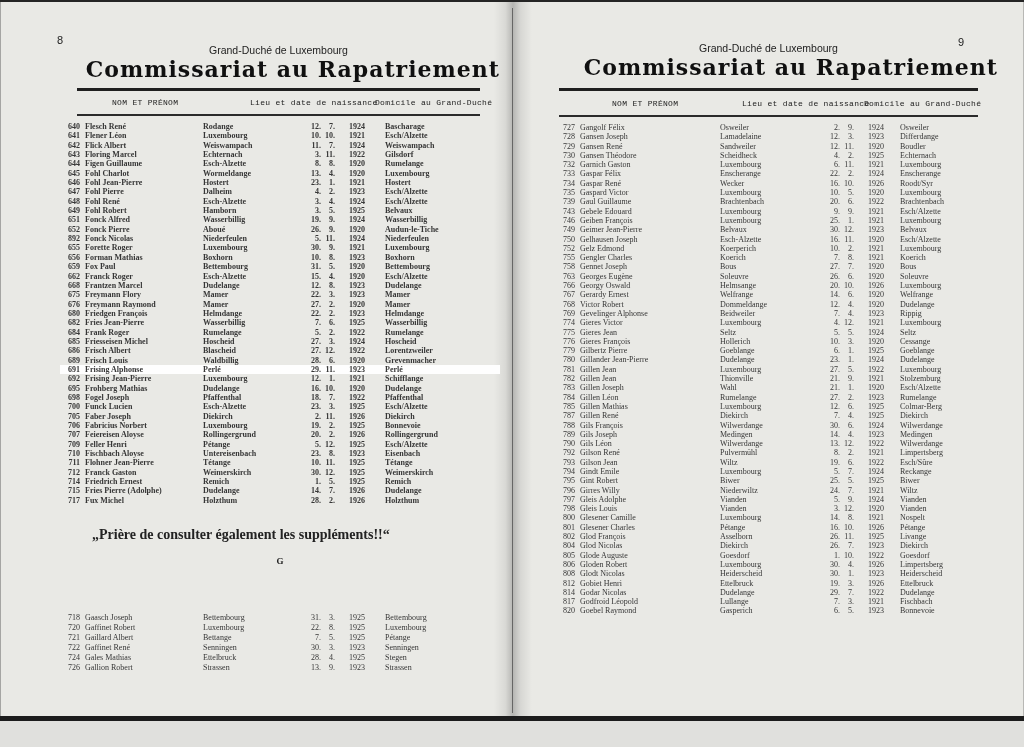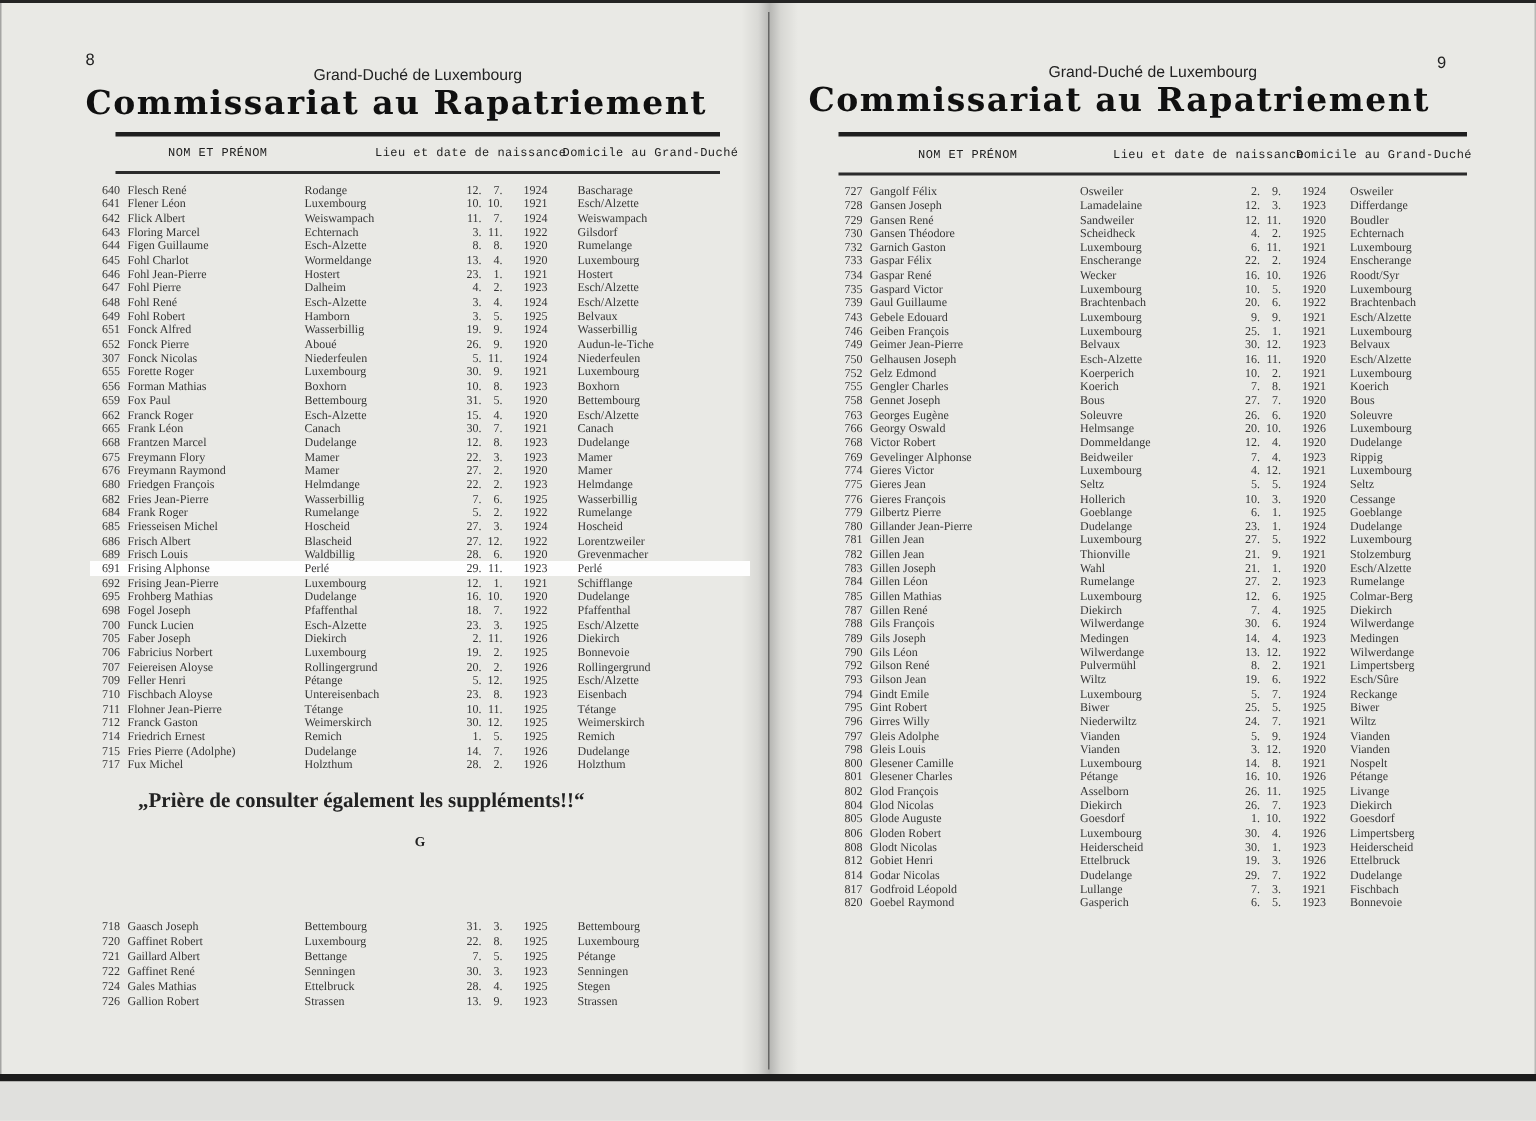--- a/index.html
+++ b/index.html
@@ -14,28 +14,28 @@
   .left-edge{position:absolute;left:0;top:0;width:1px;height:720px;background:rgba(40,40,40,.35);}
   .right-edge{position:absolute;right:0;top:0;width:1px;height:720px;background:rgba(40,40,40,.25);}
   .gutter{position:absolute;left:494px;top:2px;width:38px;height:716px;
     background:linear-gradient(90deg,rgba(0,0,0,0) 0%,rgba(0,0,0,.07) 30%,rgba(0,0,0,.22) 50%,rgba(0,0,0,.08) 70%,rgba(0,0,0,0) 100%);}
   .gutter-line{position:absolute;left:512px;top:8px;width:1px;height:705px;background:rgba(35,35,35,.55);}
   .bottom-line{position:absolute;left:0;top:716px;width:1024px;height:5px;background:#1c1c1c;}
   .bottom-strip{position:absolute;left:0;top:721px;width:1024px;height:26px;background:#e0e0dd;}
 
   .pagenum{position:absolute;font-family:"Liberation Sans",sans-serif;font-size:11px;color:#222;}
   .region{position:absolute;text-align:center;font-family:"Liberation Sans",sans-serif;font-size:10.5px;color:#222;}
-  .title{position:absolute;text-align:left;font-family:"DejaVu Serif",serif;font-weight:bold;
+  .title{position:absolute;text-align:right;font-family:"DejaVu Serif",serif;font-weight:bold;
          font-size:22px;letter-spacing:1px;color:#101010;}
   .rule-thick{position:absolute;height:3px;background:#1f1f1f;}
   .rule-thin{position:absolute;height:2px;background:#2b2b2b;}
   .colhead{position:absolute;font-family:Liberation Mono, monospace;font-size:8px;letter-spacing:.3px;color:#222;}
 
   .tbl{position:absolute;white-space:nowrap;font-size:8px;color:#363636;}
-  .tbl-left-f{left:60px;top:122px;width:440px;line-height:9.35px;}
+  .tbl-left-f{left:60px;top:122px;width:440px;line-height:9.35px;font-weight:bold;}
   .tbl-left-g{left:60px;top:572px;width:440px;line-height:9.9px;margin-top:41px;}
   .tbl-right{left:553px;top:123px;width:445px;line-height:9.3px;}
   .row{white-space:nowrap;}
   .row.hl{background:rgba(255,255,255,.95);}
   .c{display:inline-block;vertical-align:top;}
   .num{width:20px;text-align:right;}
   .name{width:118px;margin-left:5px;}
   .place{width:100px;}
   .dd{width:18px;text-align:right;}
   .dm{width:14px;text-align:right;}
@@ -75,26 +75,25 @@
       <div class="row"><span class="c num">642</span><span class="c name">Flick Albert</span><span class="c place">Weiswampach</span><span class="c dd">11.</span><span class="c dm">7.</span><span class="c dy">1924</span><span class="c dom">Weiswampach</span></div>
       <div class="row"><span class="c num">643</span><span class="c name">Floring Marcel</span><span class="c place">Echternach</span><span class="c dd">3.</span><span class="c dm">11.</span><span class="c dy">1922</span><span class="c dom">Gilsdorf</span></div>
       <div class="row"><span class="c num">644</span><span class="c name">Figen Guillaume</span><span class="c place">Esch-Alzette</span><span class="c dd">8.</span><span class="c dm">8.</span><span class="c dy">1920</span><span class="c dom">Rumelange</span></div>
       <div class="row"><span class="c num">645</span><span class="c name">Fohl Charlot</span><span class="c place">Wormeldange</span><span class="c dd">13.</span><span class="c dm">4.</span><span class="c dy">1920</span><span class="c dom">Luxembourg</span></div>
       <div class="row"><span class="c num">646</span><span class="c name">Fohl Jean-Pierre</span><span class="c place">Hostert</span><span class="c dd">23.</span><span class="c dm">1.</span><span class="c dy">1921</span><span class="c dom">Hostert</span></div>
       <div class="row"><span class="c num">647</span><span class="c name">Fohl Pierre</span><span class="c place">Dalheim</span><span class="c dd">4.</span><span class="c dm">2.</span><span class="c dy">1923</span><span class="c dom">Esch/Alzette</span></div>
       <div class="row"><span class="c num">648</span><span class="c name">Fohl René</span><span class="c place">Esch-Alzette</span><span class="c dd">3.</span><span class="c dm">4.</span><span class="c dy">1924</span><span class="c dom">Esch/Alzette</span></div>
       <div class="row"><span class="c num">649</span><span class="c name">Fohl Robert</span><span class="c place">Hamborn</span><span class="c dd">3.</span><span class="c dm">5.</span><span class="c dy">1925</span><span class="c dom">Belvaux</span></div>
       <div class="row"><span class="c num">651</span><span class="c name">Fonck Alfred</span><span class="c place">Wasserbillig</span><span class="c dd">19.</span><span class="c dm">9.</span><span class="c dy">1924</span><span class="c dom">Wasserbillig</span></div>
       <div class="row"><span class="c num">652</span><span class="c name">Fonck Pierre</span><span class="c place">Aboué</span><span class="c dd">26.</span><span class="c dm">9.</span><span class="c dy">1920</span><span class="c dom">Audun-le-Tiche</span></div>
-      <div class="row"><span class="c num">307</span><span class="c name">Fonck Nicolas</span><span class="c place">Niederfeulen</span><span class="c dd">5.</span><span class="c dm">11.</span><span class="c dy">1924</span><span class="c dom">Niederfeulen</span></div>
+      <div class="row"><span class="c num">892</span><span class="c name">Fonck Nicolas</span><span class="c place">Niederfeulen</span><span class="c dd">5.</span><span class="c dm">11.</span><span class="c dy">1924</span><span class="c dom">Niederfeulen</span></div>
       <div class="row"><span class="c num">655</span><span class="c name">Forette Roger</span><span class="c place">Luxembourg</span><span class="c dd">30.</span><span class="c dm">9.</span><span class="c dy">1921</span><span class="c dom">Luxembourg</span></div>
       <div class="row"><span class="c num">656</span><span class="c name">Forman Mathias</span><span class="c place">Boxhorn</span><span class="c dd">10.</span><span class="c dm">8.</span><span class="c dy">1923</span><span class="c dom">Boxhorn</span></div>
       <div class="row"><span class="c num">659</span><span class="c name">Fox Paul</span><span class="c place">Bettembourg</span><span class="c dd">31.</span><span class="c dm">5.</span><span class="c dy">1920</span><span class="c dom">Bettembourg</span></div>
       <div class="row"><span class="c num">662</span><span class="c name">Franck Roger</span><span class="c place">Esch-Alzette</span><span class="c dd">15.</span><span class="c dm">4.</span><span class="c dy">1920</span><span class="c dom">Esch/Alzette</span></div>
-      <div class="row"><span class="c num">665</span><span class="c name">Frank Léon</span><span class="c place">Canach</span><span class="c dd">30.</span><span class="c dm">7.</span><span class="c dy">1921</span><span class="c dom">Canach</span></div>
       <div class="row"><span class="c num">668</span><span class="c name">Frantzen Marcel</span><span class="c place">Dudelange</span><span class="c dd">12.</span><span class="c dm">8.</span><span class="c dy">1923</span><span class="c dom">Dudelange</span></div>
       <div class="row"><span class="c num">675</span><span class="c name">Freymann Flory</span><span class="c place">Mamer</span><span class="c dd">22.</span><span class="c dm">3.</span><span class="c dy">1923</span><span class="c dom">Mamer</span></div>
       <div class="row"><span class="c num">676</span><span class="c name">Freymann Raymond</span><span class="c place">Mamer</span><span class="c dd">27.</span><span class="c dm">2.</span><span class="c dy">1920</span><span class="c dom">Mamer</span></div>
       <div class="row"><span class="c num">680</span><span class="c name">Friedgen François</span><span class="c place">Helmdange</span><span class="c dd">22.</span><span class="c dm">2.</span><span class="c dy">1923</span><span class="c dom">Helmdange</span></div>
       <div class="row"><span class="c num">682</span><span class="c name">Fries Jean-Pierre</span><span class="c place">Wasserbillig</span><span class="c dd">7.</span><span class="c dm">6.</span><span class="c dy">1925</span><span class="c dom">Wasserbillig</span></div>
       <div class="row"><span class="c num">684</span><span class="c name">Frank Roger</span><span class="c place">Rumelange</span><span class="c dd">5.</span><span class="c dm">2.</span><span class="c dy">1922</span><span class="c dom">Rumelange</span></div>
       <div class="row"><span class="c num">685</span><span class="c name">Friesseisen Michel</span><span class="c place">Hoscheid</span><span class="c dd">27.</span><span class="c dm">3.</span><span class="c dy">1924</span><span class="c dom">Hoscheid</span></div>
       <div class="row"><span class="c num">686</span><span class="c name">Frisch Albert</span><span class="c place">Blascheid</span><span class="c dd">27.</span><span class="c dm">12.</span><span class="c dy">1922</span><span class="c dom">Lorentzweiler</span></div>
       <div class="row"><span class="c num">689</span><span class="c name">Frisch Louis</span><span class="c place">Waldbillig</span><span class="c dd">28.</span><span class="c dm">6.</span><span class="c dy">1920</span><span class="c dom">Grevenmacher</span></div>
       <div class="row hl"><span class="c num">691</span><span class="c name">Frising Alphonse</span><span class="c place">Perlé</span><span class="c dd">29.</span><span class="c dm">11.</span><span class="c dy">1923</span><span class="c dom">Perlé</span></div>
@@ -149,20 +148,21 @@
       <div class="row"><span class="c num">739</span><span class="c name">Gaul Guillaume</span><span class="c place">Brachtenbach</span><span class="c dd">20.</span><span class="c dm">6.</span><span class="c dy">1922</span><span class="c dom">Brachtenbach</span></div>
       <div class="row"><span class="c num">743</span><span class="c name">Gebele Edouard</span><span class="c place">Luxembourg</span><span class="c dd">9.</span><span class="c dm">9.</span><span class="c dy">1921</span><span class="c dom">Esch/Alzette</span></div>
       <div class="row"><span class="c num">746</span><span class="c name">Geiben François</span><span class="c place">Luxembourg</span><span class="c dd">25.</span><span class="c dm">1.</span><span class="c dy">1921</span><span class="c dom">Luxembourg</span></div>
       <div class="row"><span class="c num">749</span><span class="c name">Geimer Jean-Pierre</span><span class="c place">Belvaux</span><span class="c dd">30.</span><span class="c dm">12.</span><span class="c dy">1923</span><span class="c dom">Belvaux</span></div>
       <div class="row"><span class="c num">750</span><span class="c name">Gelhausen Joseph</span><span class="c place">Esch-Alzette</span><span class="c dd">16.</span><span class="c dm">11.</span><span class="c dy">1920</span><span class="c dom">Esch/Alzette</span></div>
       <div class="row"><span class="c num">752</span><span class="c name">Gelz Edmond</span><span class="c place">Koerperich</span><span class="c dd">10.</span><span class="c dm">2.</span><span class="c dy">1921</span><span class="c dom">Luxembourg</span></div>
       <div class="row"><span class="c num">755</span><span class="c name">Gengler Charles</span><span class="c place">Koerich</span><span class="c dd">7.</span><span class="c dm">8.</span><span class="c dy">1921</span><span class="c dom">Koerich</span></div>
       <div class="row"><span class="c num">758</span><span class="c name">Gennet Joseph</span><span class="c place">Bous</span><span class="c dd">27.</span><span class="c dm">7.</span><span class="c dy">1920</span><span class="c dom">Bous</span></div>
       <div class="row"><span class="c num">763</span><span class="c name">Georges Eugène</span><span class="c place">Soleuvre</span><span class="c dd">26.</span><span class="c dm">6.</span><span class="c dy">1920</span><span class="c dom">Soleuvre</span></div>
       <div class="row"><span class="c num">766</span><span class="c name">Georgy Oswald</span><span class="c place">Helmsange</span><span class="c dd">20.</span><span class="c dm">10.</span><span class="c dy">1926</span><span class="c dom">Luxembourg</span></div>
+      <div class="row"><span class="c num">767</span><span class="c name">Gerardy Ernest</span><span class="c place">Welfrange</span><span class="c dd">14.</span><span class="c dm">6.</span><span class="c dy">1920</span><span class="c dom">Welfrange</span></div>
       <div class="row"><span class="c num">768</span><span class="c name">Victor Robert</span><span class="c place">Dommeldange</span><span class="c dd">12.</span><span class="c dm">4.</span><span class="c dy">1920</span><span class="c dom">Dudelange</span></div>
       <div class="row"><span class="c num">769</span><span class="c name">Gevelinger Alphonse</span><span class="c place">Beidweiler</span><span class="c dd">7.</span><span class="c dm">4.</span><span class="c dy">1923</span><span class="c dom">Rippig</span></div>
       <div class="row"><span class="c num">774</span><span class="c name">Gieres Victor</span><span class="c place">Luxembourg</span><span class="c dd">4.</span><span class="c dm">12.</span><span class="c dy">1921</span><span class="c dom">Luxembourg</span></div>
       <div class="row"><span class="c num">775</span><span class="c name">Gieres Jean</span><span class="c place">Seltz</span><span class="c dd">5.</span><span class="c dm">5.</span><span class="c dy">1924</span><span class="c dom">Seltz</span></div>
       <div class="row"><span class="c num">776</span><span class="c name">Gieres François</span><span class="c place">Hollerich</span><span class="c dd">10.</span><span class="c dm">3.</span><span class="c dy">1920</span><span class="c dom">Cessange</span></div>
       <div class="row"><span class="c num">779</span><span class="c name">Gilbertz Pierre</span><span class="c place">Goeblange</span><span class="c dd">6.</span><span class="c dm">1.</span><span class="c dy">1925</span><span class="c dom">Goeblange</span></div>
       <div class="row"><span class="c num">780</span><span class="c name">Gillander Jean-Pierre</span><span class="c place">Dudelange</span><span class="c dd">23.</span><span class="c dm">1.</span><span class="c dy">1924</span><span class="c dom">Dudelange</span></div>
       <div class="row"><span class="c num">781</span><span class="c name">Gillen Jean</span><span class="c place">Luxembourg</span><span class="c dd">27.</span><span class="c dm">5.</span><span class="c dy">1922</span><span class="c dom">Luxembourg</span></div>
       <div class="row"><span class="c num">782</span><span class="c name">Gillen Jean</span><span class="c place">Thionville</span><span class="c dd">21.</span><span class="c dm">9.</span><span class="c dy">1921</span><span class="c dom">Stolzemburg</span></div>
       <div class="row"><span class="c num">783</span><span class="c name">Gillen Joseph</span><span class="c place">Wahl</span><span class="c dd">21.</span><span class="c dm">1.</span><span class="c dy">1920</span><span class="c dom">Esch/Alzette</span></div>

